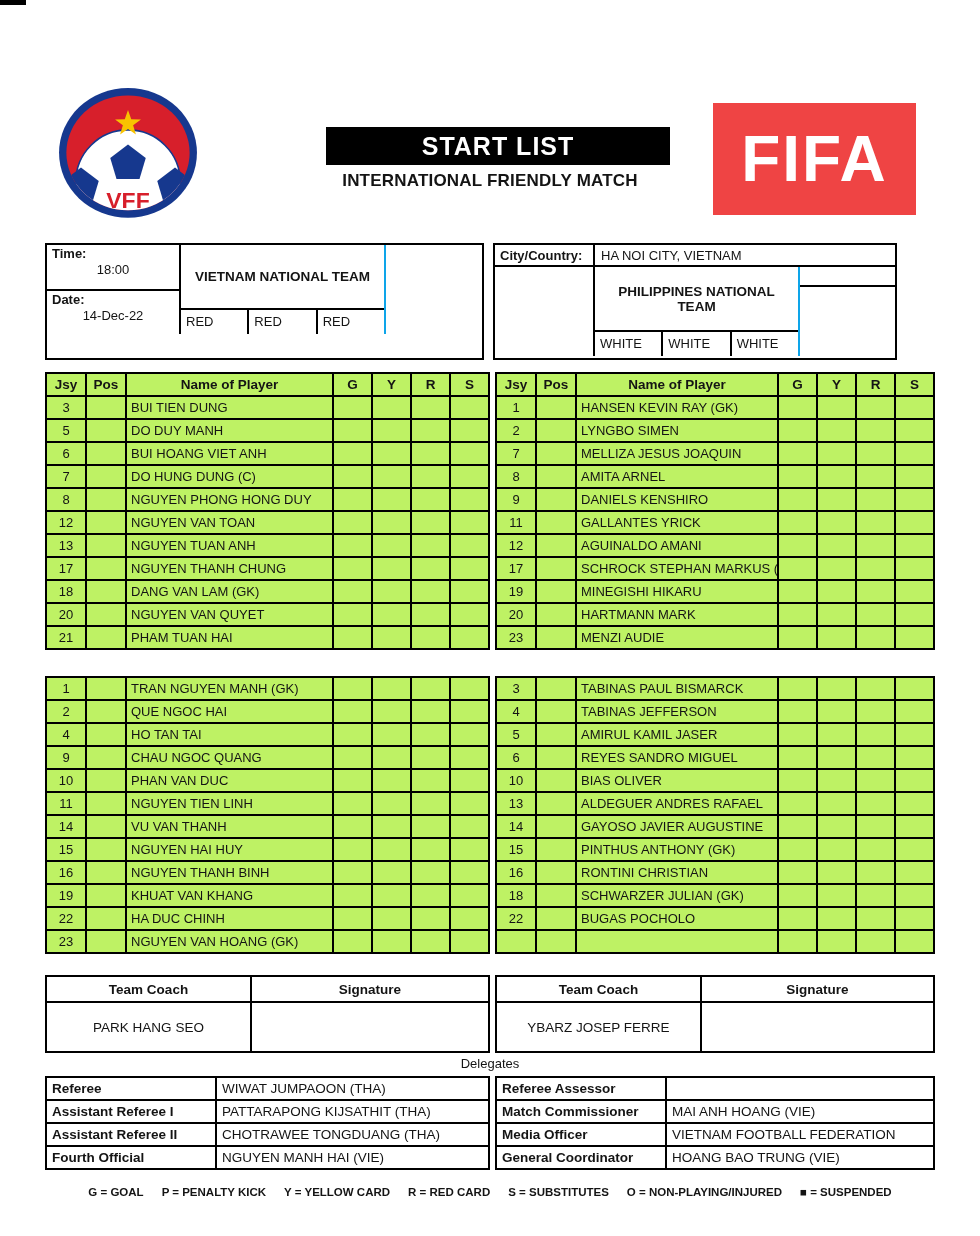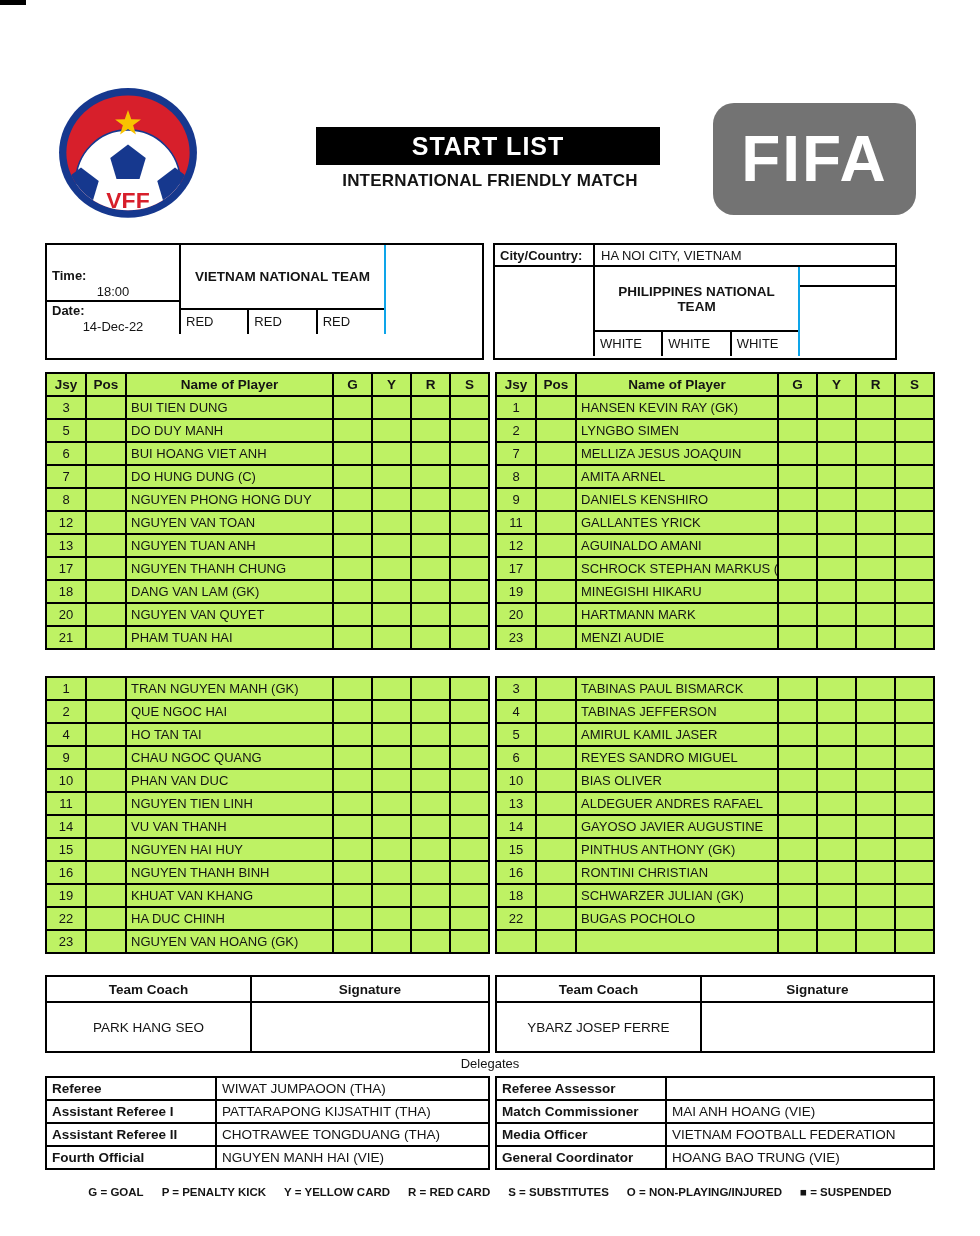--- a/index.html
+++ b/index.html
@@ -3,42 +3,42 @@
 <meta charset="utf-8">
 <style>
   html,body{margin:0;padding:0;background:#fff;}
   .page{position:relative;width:980px;height:1236px;background:#ffffff;
         font-family:"Liberation Sans",sans-serif;color:#141414;overflow:hidden;}
 
   .scan-mark{position:absolute;left:0;top:0;width:26px;height:5px;background:#000;}
 
   
   .vff-logo{position:absolute;left:58px;top:86px;width:140px;height:140px;}
-  .title-banner{position:absolute;left:316px;top:127px;width:344px;height:38px;background:#000;
+  .title-banner{position:absolute;left:326px;top:127px;width:344px;height:38px;background:#000;
     color:#fff;display:flex;align-items:center;justify-content:center;
     font-size:25px;font-weight:bold;letter-spacing:1px;}
   .subtitle{position:absolute;left:250px;top:171px;width:480px;text-align:center;
     font-size:17px;font-weight:bold;letter-spacing:.2px;}
   .fifa-logo{position:absolute;left:713px;top:103px;width:203px;height:112px;background:#2e5d9d;
     color:#fff;display:flex;align-items:center;justify-content:center;
     font-size:64px;font-weight:bold;letter-spacing:2px;}
 
   
   .info-block{position:absolute;top:243px;height:117px;border:2px solid #000;box-sizing:border-box;
     font-size:13px;background:#fff;}
   .ib-left{left:45px;width:439px;}
   .ib-right{left:493px;width:404px;}
   .ib-row1{display:flex;height:22px;border-bottom:2px solid #000;box-sizing:border-box;align-items:center;}
   .ib-row1 .lbl{font-weight:bold;padding:0 5px;border-right:2px solid #000;height:100%;
     display:flex;align-items:center;box-sizing:border-box;}
   .ib-row1 .val{padding:0 6px;}
   .ib-row2{display:flex;height:89px;}
   .col-dt{width:134px;border-right:2px solid #000;box-sizing:border-box;display:flex;flex-direction:column;}
   .dt-cell{flex:1;padding:1px 5px;box-sizing:border-box;}
-  .dt-cell.first{border-bottom:2px solid #000;margin-top:22px;}
+  .dt-cell.first{border-bottom:2px solid #000;}
   .dt-lbl{font-weight:bold;}
   .dt-val{text-align:center;margin-top:1px;}
   .col-blank-l{width:100px;border-right:2px solid #000;box-sizing:border-box;}
   .col-team{width:205px;border-right:2px solid #0ea5e9;box-sizing:border-box;display:flex;flex-direction:column;}
   .team-name{flex:1;display:flex;align-items:center;justify-content:center;text-align:center;
     font-weight:bold;font-size:13.5px;padding:0 10px;}
   .color-row{height:26px;border-top:2px solid #000;display:flex;box-sizing:border-box;}
   .color-cell{flex:1;border-right:2px solid #000;box-sizing:border-box;padding:4px 5px;font-size:13px;}
   .color-cell:last-child{border-right:none;}
   .col-rest{flex:1;}
@@ -102,21 +102,21 @@
       <polygon points="67,56 84,69 78,89 56,89 50,69" fill="#16388e"></polygon>
       <polygon points="22,78 39,91 33,111 11,111 5,91" fill="#16388e"></polygon>
       <polygon points="112,78 129,91 123,111 101,111 95,91" fill="#16388e"></polygon>
       <text x="67" y="117" text-anchor="middle" font-size="22" font-weight="bold" fill="#d71f2b" font-family="Liberation Sans, sans-serif">VFF</text>
     </g>
     <polygon fill="#f8c300" points="67,23 70.1,31.8 79.4,32 71.9,37.6 74.6,46.5 67,41.2 59.4,46.5 62.1,37.6 54.6,32 63.9,31.8"></polygon>
   </svg>
 
   <div class="title-banner" style="background: rgb(0, 0, 0);">START LIST</div>
   <div class="subtitle">INTERNATIONAL FRIENDLY MATCH</div>
-  <div class="fifa-logo" style="background: #737373; border-radius: 21px;">FIFA</div>
+  <div class="fifa-logo" style="background: #ef4444;">FIFA</div>
 
   <div class="info-block ib-left">
     <div class="ib-row2">
       <div class="col-dt">
         <div class="dt-cell first">
           <div class="dt-lbl">Time:</div>
           <div class="dt-val">18:00</div>
         </div>
         <div class="dt-cell">
           <div class="dt-lbl">Date:</div>

